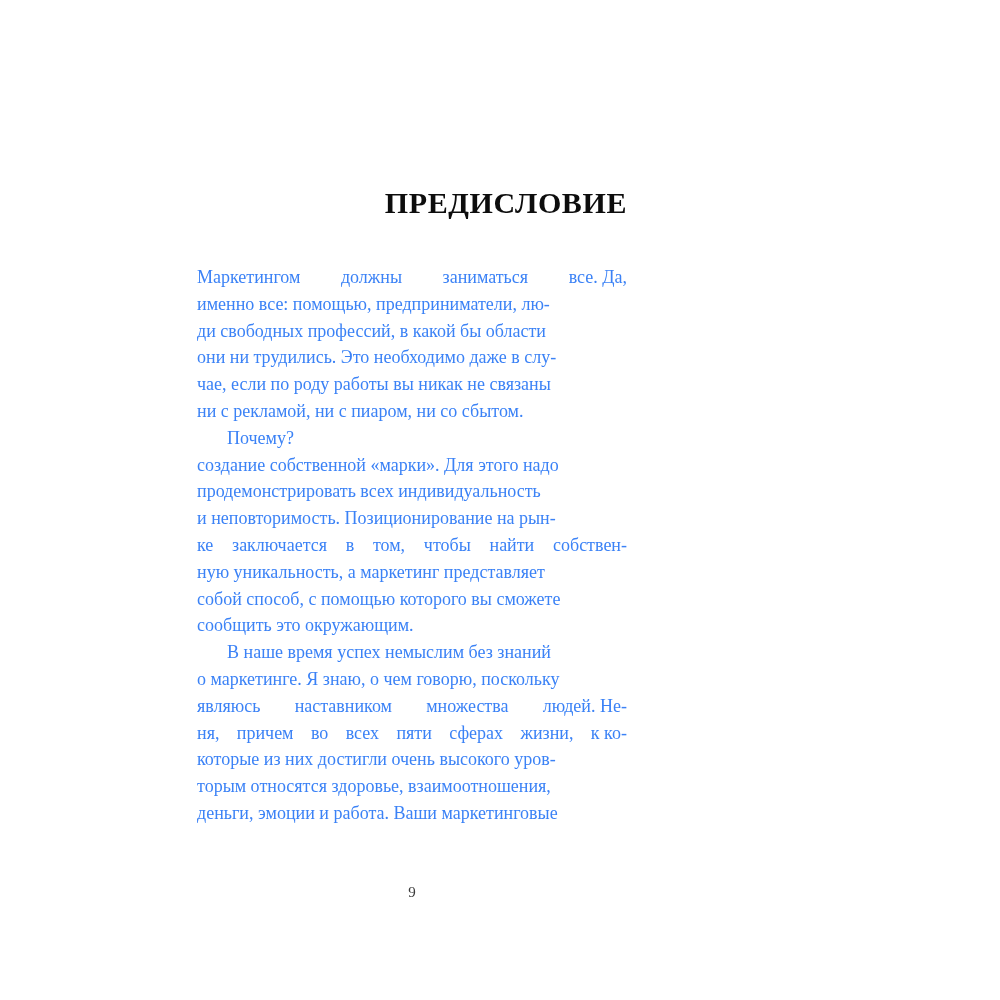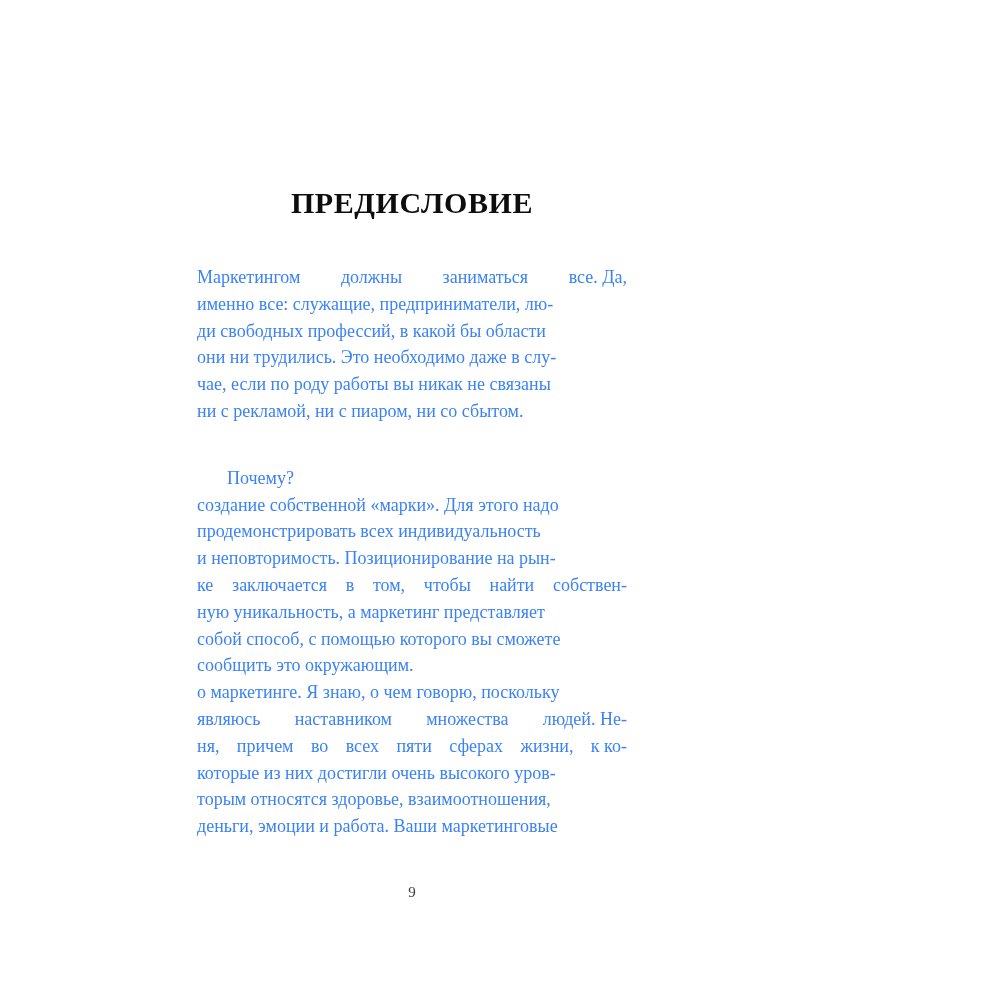--- a/index.html
+++ b/index.html
@@ -29,21 +29,21 @@
   .text-column {
     position: absolute;
     left: 197px;
     top: 186px;
     width: 430px;
   }
 
   
   .chapter-title {
     margin: 0 0 44px 0;
-    text-align: center;
+    text-align: right;
     font-size: 30px;
     line-height: 34px;
     font-weight: 700;
     letter-spacing: 0.6px;
     color: #0d0d0d;
     font-family: "Liberation Serif", "DejaVu Serif", serif;
   }
 
   
   .para {
@@ -61,21 +61,20 @@
     display: flex;
     justify-content: space-between;
     white-space: normal;
   }
   .line.just > span {
     white-space: pre;
   }
   
   .line.indent {
     text-indent: 30px;
-    margin-top: 40px;
   }
   
   .line.last {
     display: block;
     white-space: nowrap;
   }
 
   
   .folio {
     position: absolute;
@@ -98,21 +97,21 @@
     <h1 class="chapter-title">ПРЕДИСЛОВИЕ</h1>
 
     <div id="body-paragraphs">
         <p class="para">
           <span class="line just">
             <span>Маркетингом</span>
             <span>должны</span>
             <span>заниматься</span>
             <span>все. Да,</span>
           </span>
-          <span class="line">именно все: служащие, предприниматели, лю-</span>
+          <span class="line">именно все: помощью, предприниматели, лю-</span>
           <span class="line">ди свободных профессий, в какой бы области</span>
           <span class="line">они ни трудились. Это необходимо даже в слу-</span>
           <span class="line">чае, если по роду работы вы никак не связаны</span>
           <span class="line last">ни с рекламой, ни с пиаром, ни со сбытом.</span>
         </p>
         <p class="para">
           <span class="line indent last">Почему?</span>
         </p>
         <p class="para">
           <span class="line">создание собственной «марки». Для этого надо</span>
@@ -125,20 +124,21 @@
             <span>том,</span>
             <span>чтобы</span>
             <span>найти</span>
             <span>собствен-</span>
           </span>
           <span class="line">ную уникальность, а маркетинг представляет</span>
           <span class="line">собой способ, с помощью которого вы сможете</span>
           <span class="line last">сообщить это окружающим.</span>
         </p>
         <p class="para">
+          <span class="line indent">В наше время успех немыслим без знаний</span>
           <span class="line">о маркетинге. Я знаю, о чем говорю, поскольку</span>
           <span class="line just">
             <span>являюсь</span>
             <span>наставником</span>
             <span>множества</span>
             <span>людей. Не-</span>
           </span>
           <span class="line just">
             <span>ня,</span>
             <span>причем</span>

